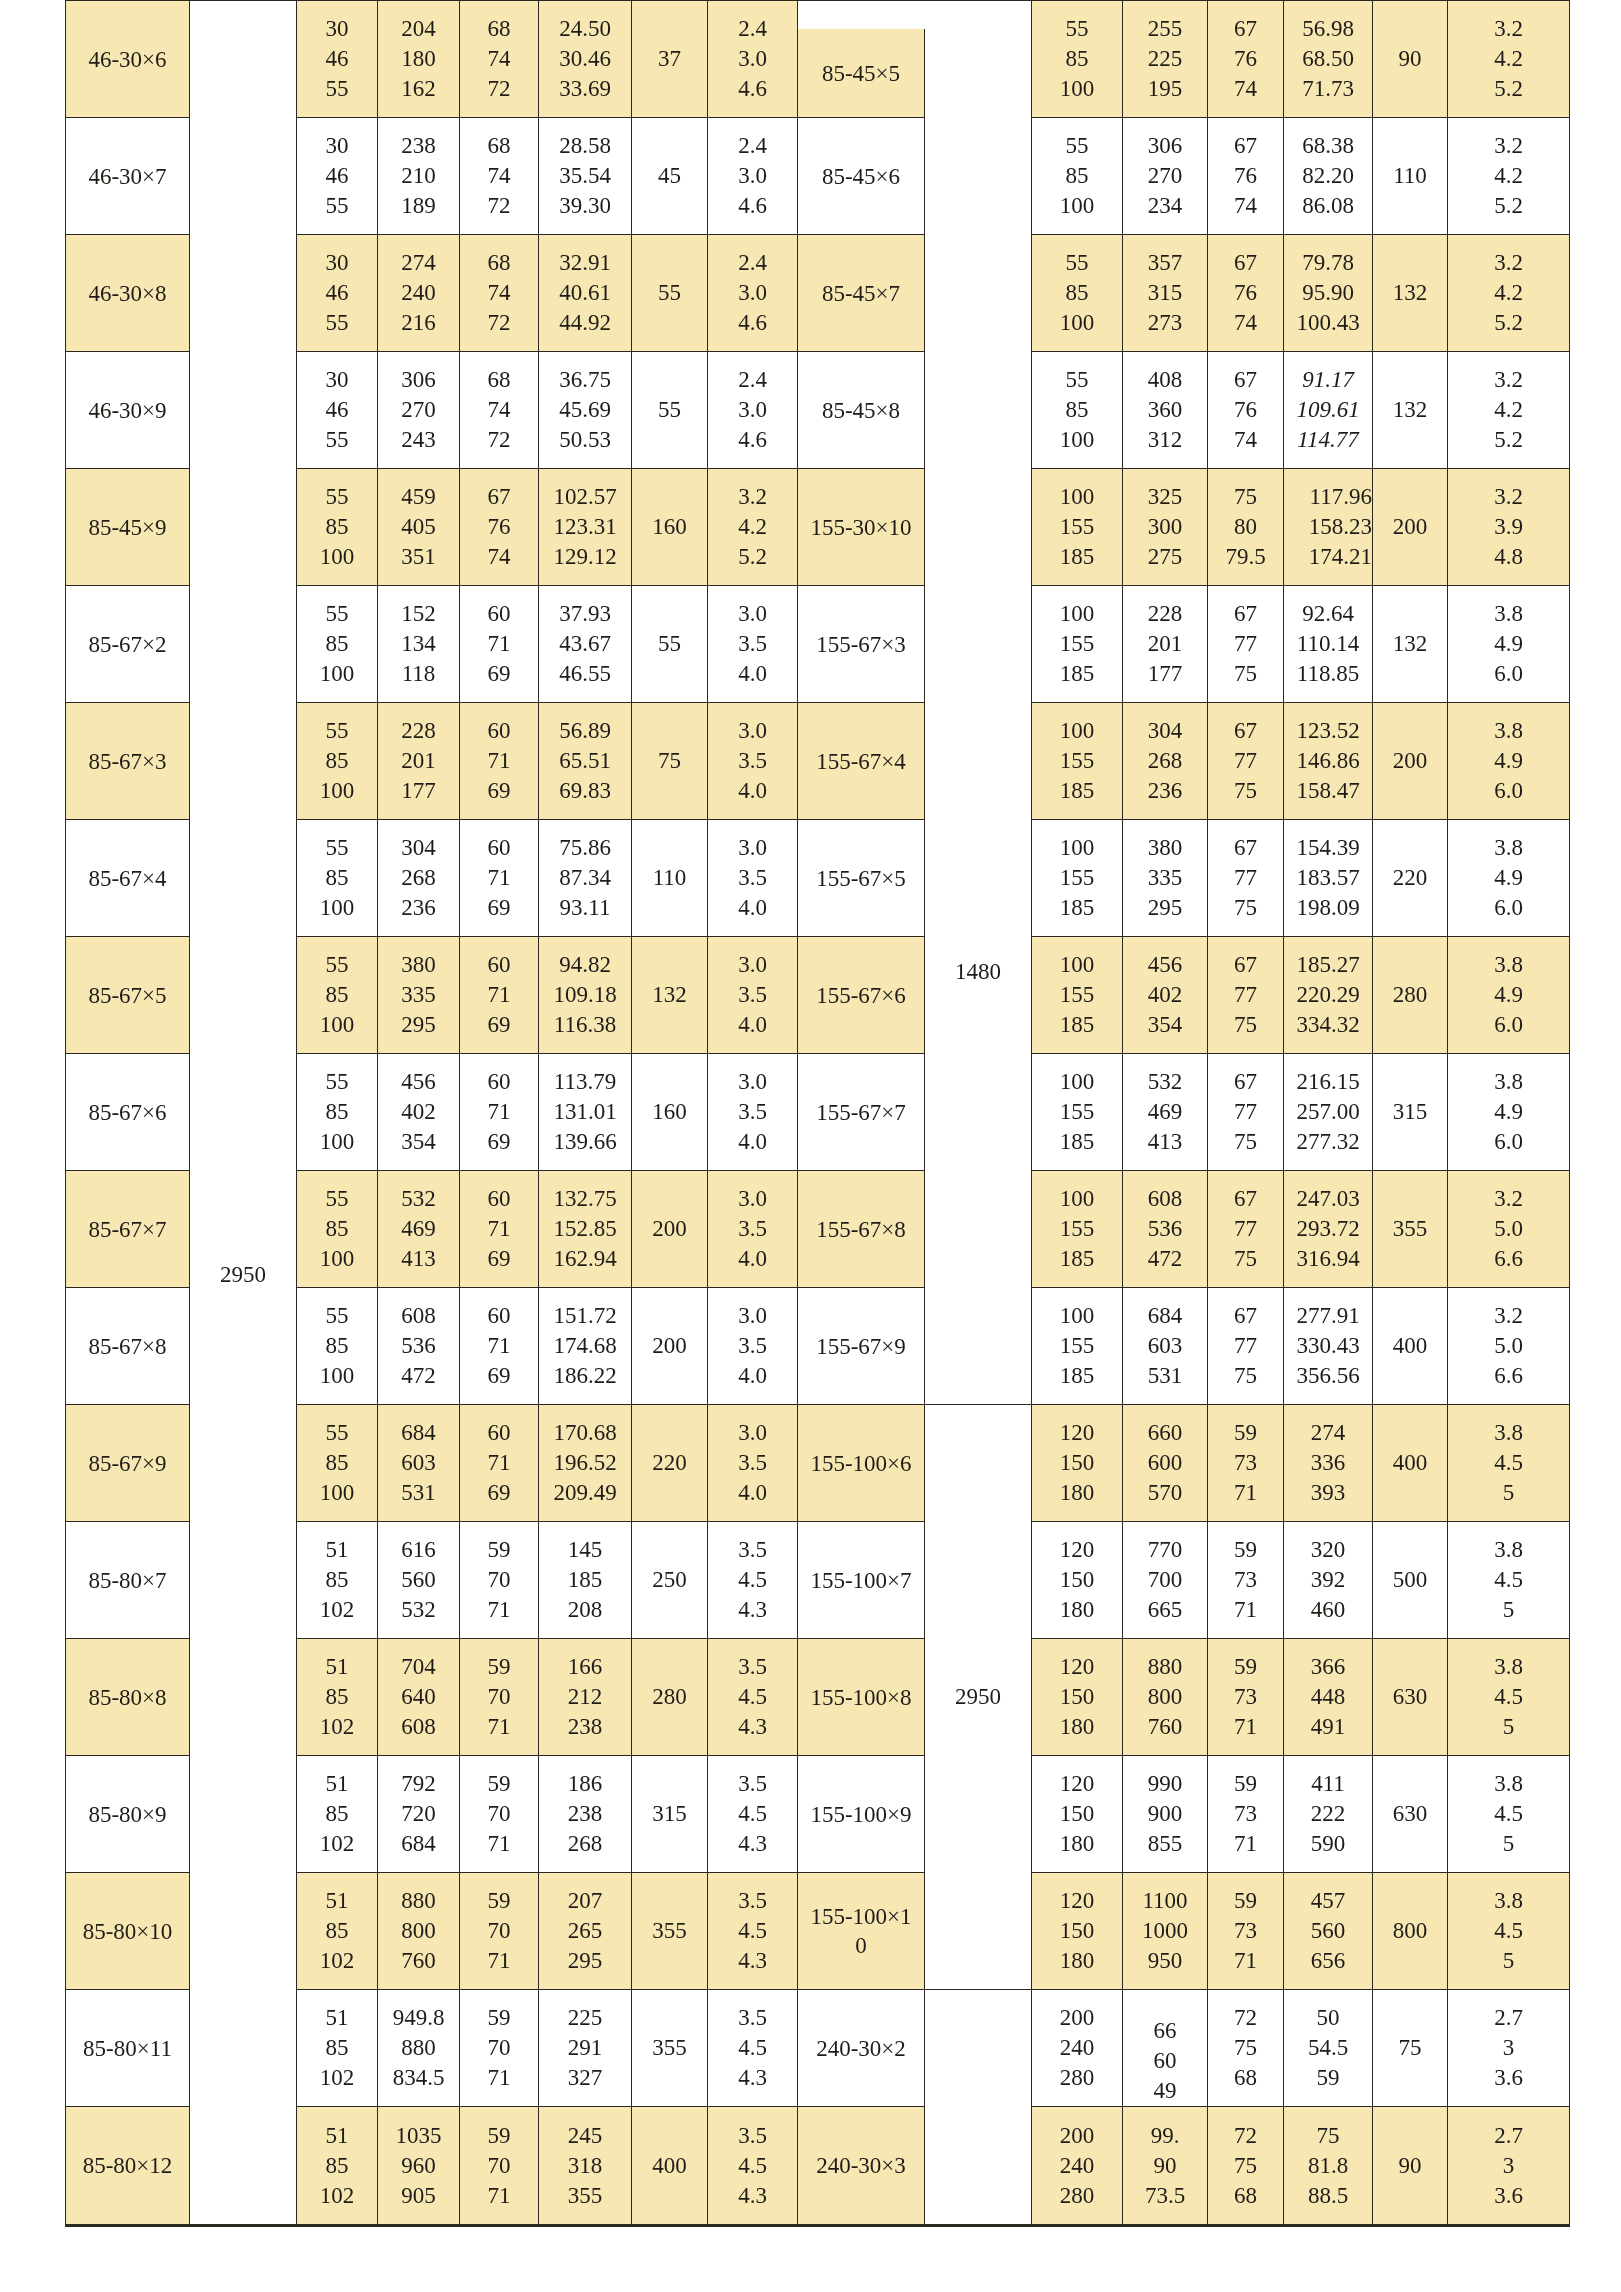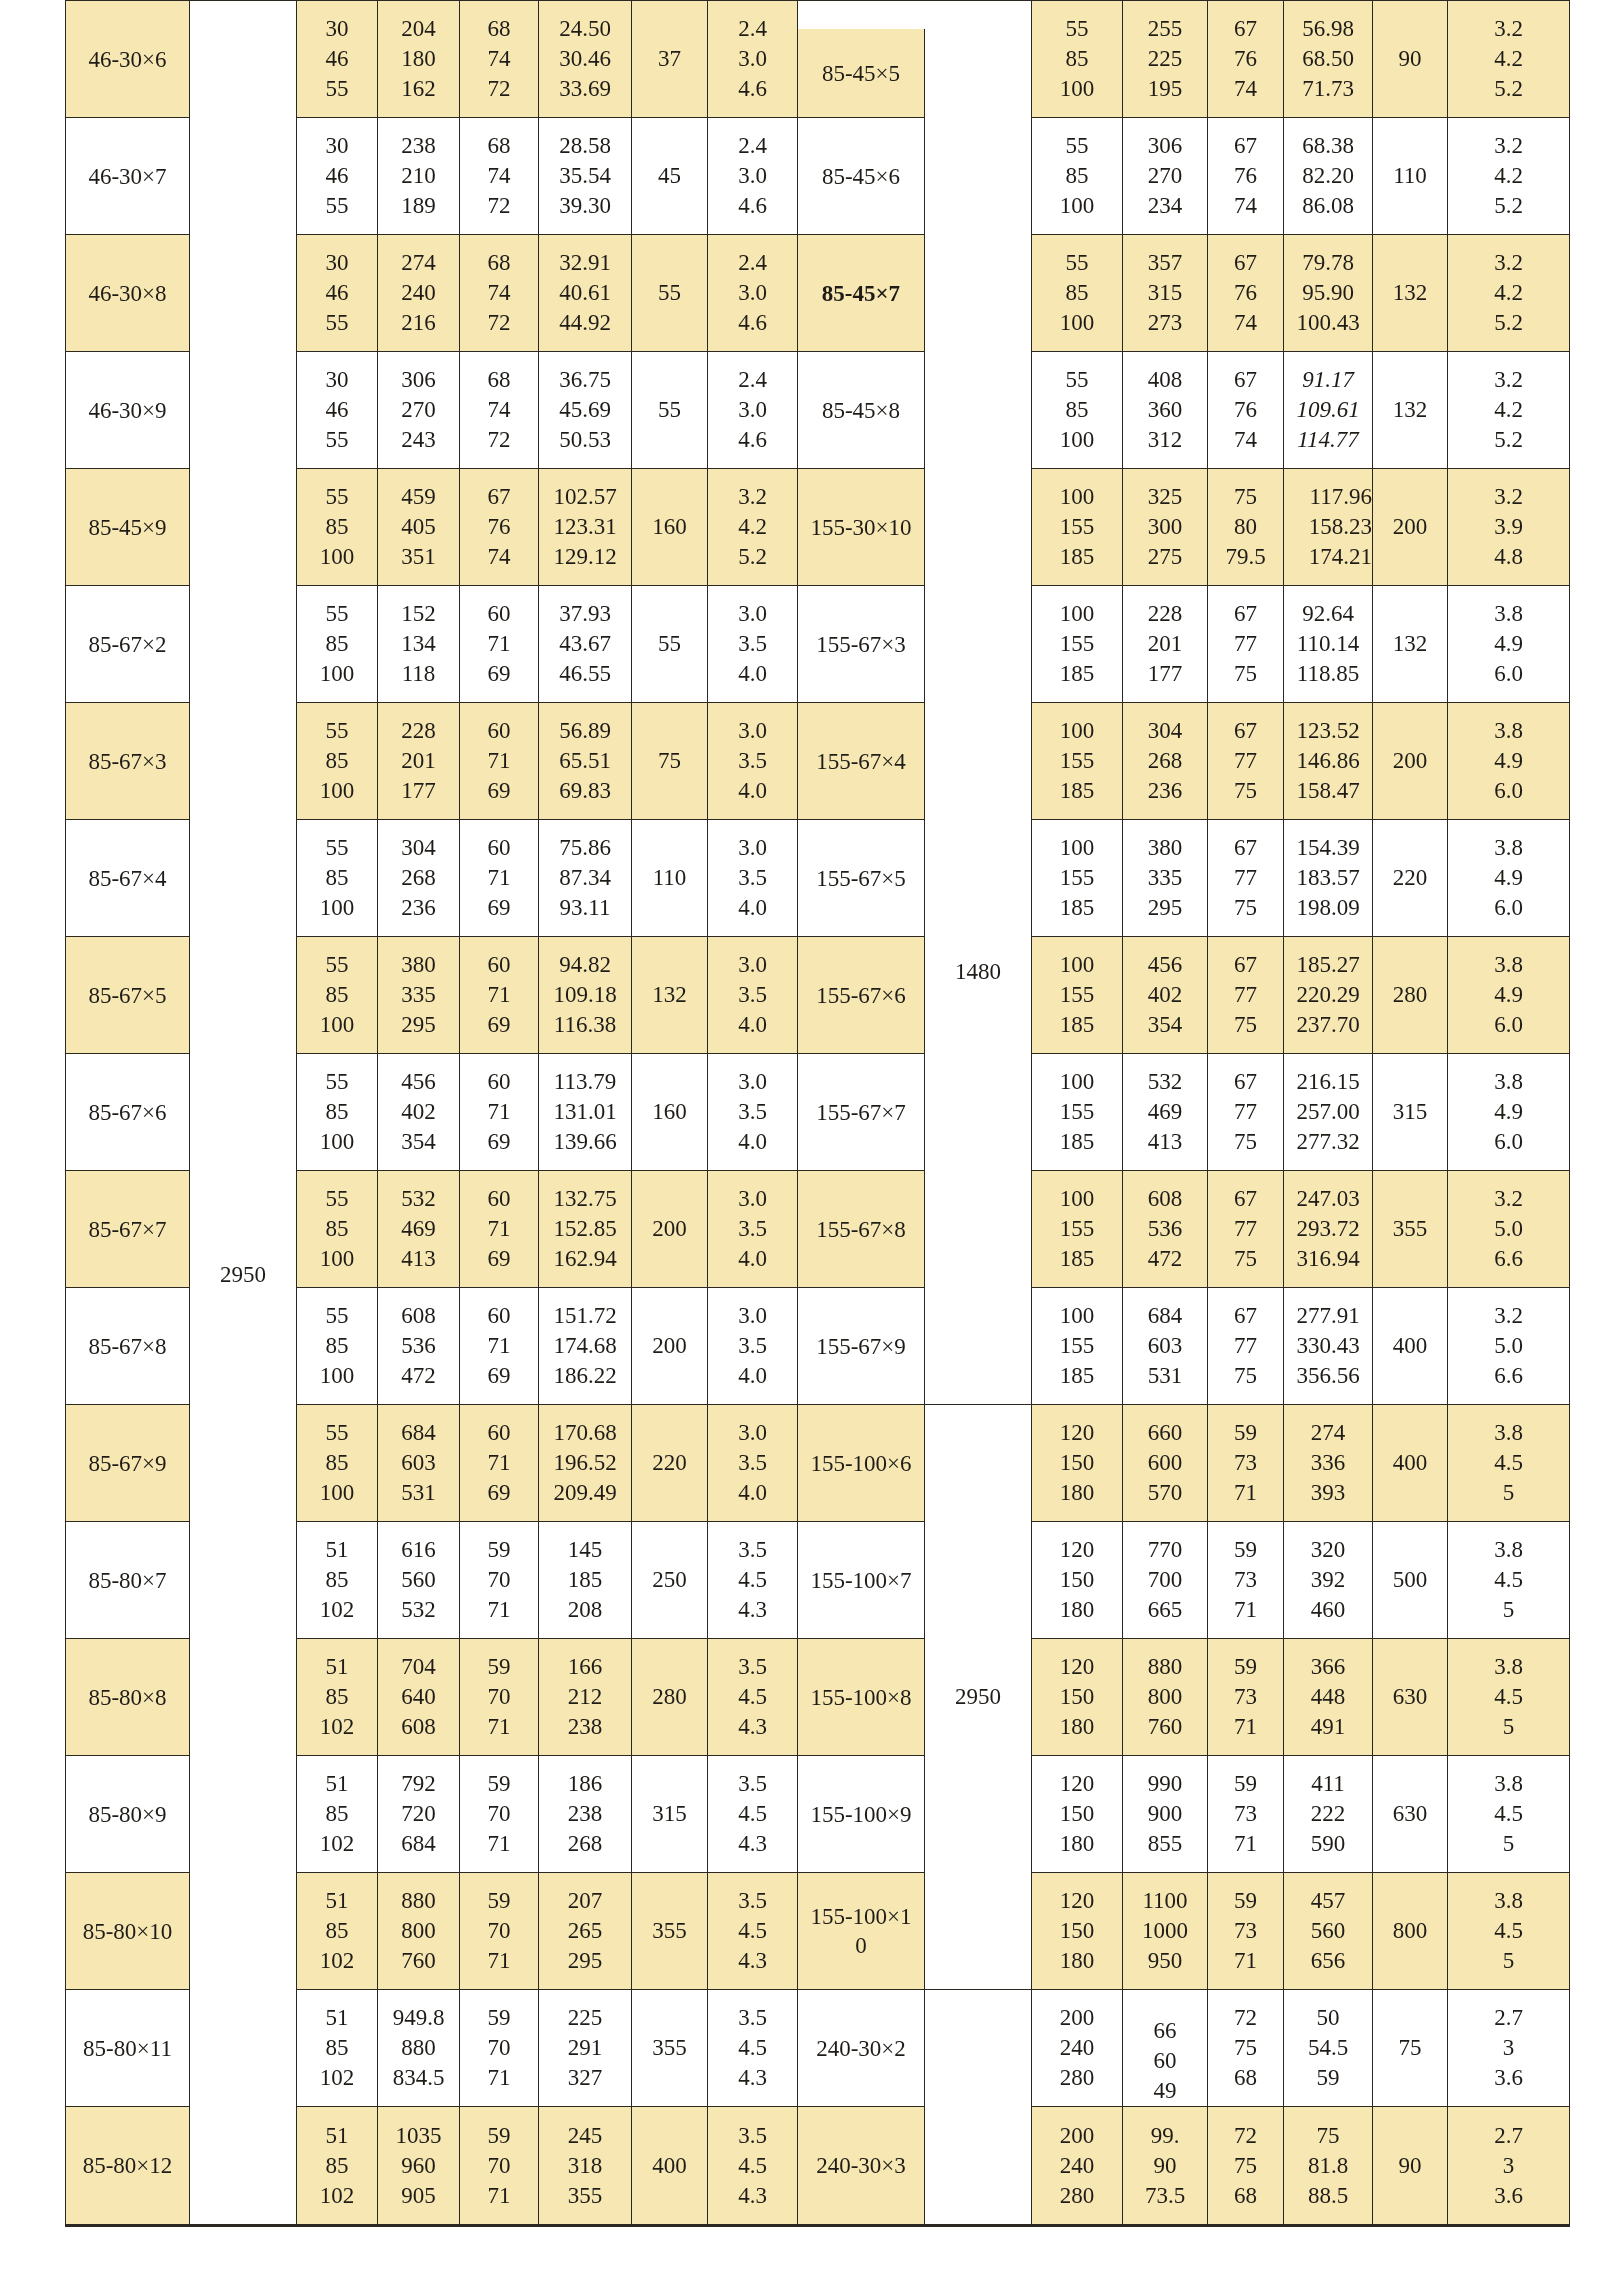--- a/index.html
+++ b/index.html
@@ -703,21 +703,21 @@
       <div class="v">86.08</div>
     </div>
     <div class="cell white" style="grid-area: 2 / 15;">
       <div class="v">110</div>
     </div>
     <div class="cell white lc" style="grid-area: 2 / 16;">
       <div class="v">3.2</div>
       <div class="v">4.2</div>
       <div class="v">5.2</div>
     </div>
-    <div class="cell cream" style="grid-area: 3 / 9; font-weight: bold;">
+    <div class="cell cream" style="grid-area: 3 / 9;">
       <div class="model-in">85-45×7</div>
     </div>
     <div class="cell cream" style="grid-area: 3 / 11;">
       <div class="v">55</div>
       <div class="v">85</div>
       <div class="v">100</div>
     </div>
     <div class="cell cream" style="grid-area: 3 / 12;">
       <div class="v">357</div>
       <div class="v">315</div>
@@ -910,21 +910,21 @@
       <div class="v">354</div>
     </div>
     <div class="cell cream" style="grid-area: 9 / 13;">
       <div class="v">67</div>
       <div class="v">77</div>
       <div class="v">75</div>
     </div>
     <div class="cell cream" style="grid-area: 9 / 14;">
       <div class="v">185.27</div>
       <div class="v">220.29</div>
-      <div class="v">237.70</div>
+      <div class="v">334.32</div>
     </div>
     <div class="cell cream" style="grid-area: 9 / 15;">
       <div class="v">280</div>
     </div>
     <div class="cell cream lc" style="grid-area: 9 / 16;">
       <div class="v">3.8</div>
       <div class="v">4.9</div>
       <div class="v">6.0</div>
     </div>
     <div class="cell white" style="grid-area: 10 / 9;">

